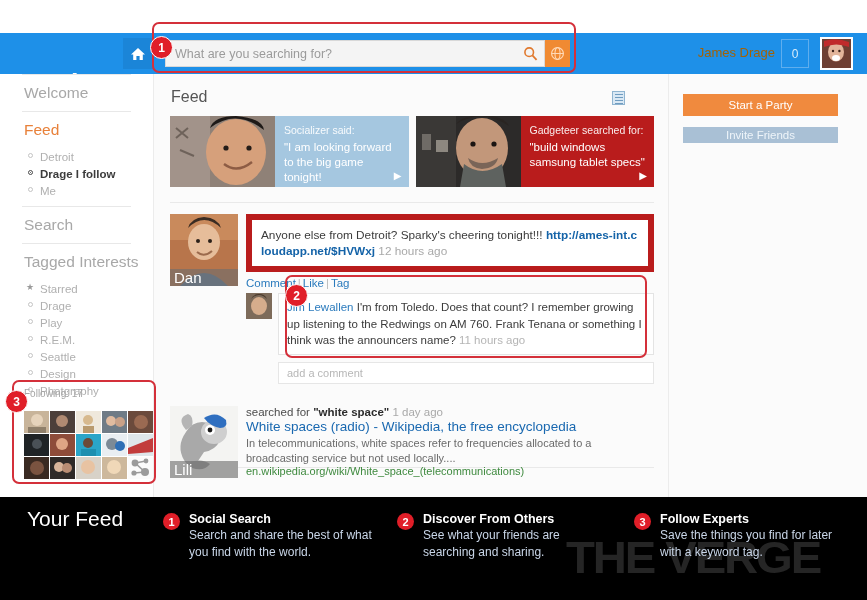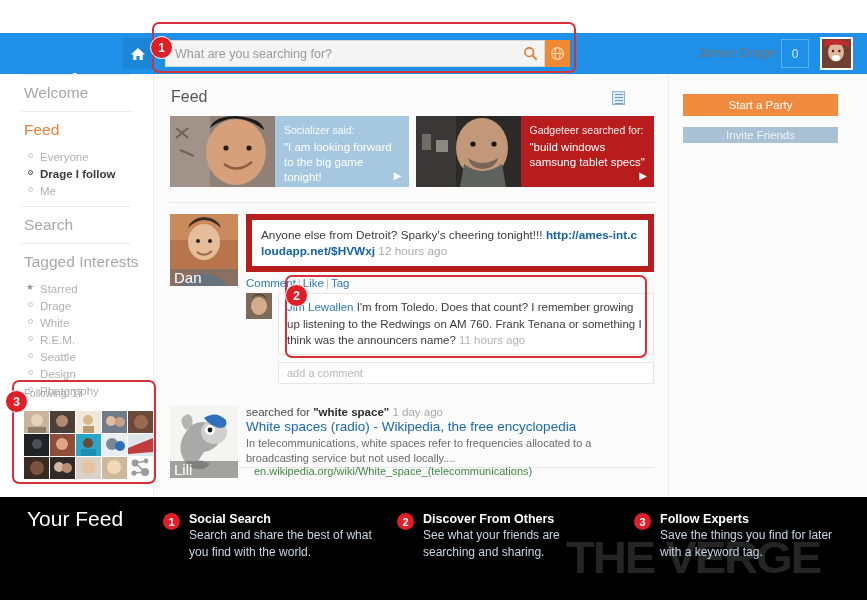--- a/index.html
+++ b/index.html
@@ -20,21 +20,21 @@
   .logo .swoosh{position:absolute;left:20px;top:22px;width:44px;height:11px;border-bottom:3px solid #fff;border-radius:0 0 40px 40px;}
   .home-btn{position:absolute;left:123px;top:38px;width:30px;height:31px;background:#1b85d8;display:flex;align-items:center;justify-content:center;cursor:pointer;}
   .home-btn svg{width:16px;height:16px;}
 
   .search-wrap{position:absolute;left:165px;top:40px;width:380px;height:27px;background:#f4f4f4;border:1px solid #d8d8d8;box-sizing:border-box;display:flex;align-items:center;}
   .search-input{flex:1;border:0;background:transparent;outline:none;font-size:12.5px;color:#8c8c8c;padding-left:9px;font-family:"Liberation Sans", sans-serif;}
   .search-input::placeholder{color:#9b9b9b;}
   .search-icon{width:28px;height:25px;display:flex;align-items:center;justify-content:center;cursor:pointer;}
   .globe-btn{position:absolute;left:545px;top:40px;width:25px;height:27px;background:#f08a32;box-sizing:border-box;display:flex;align-items:center;justify-content:center;cursor:pointer;}
 
-  .user-name{position:absolute;right:92px;top:45px;color:#737373;font-size:13px;}
+  .user-name{position:absolute;right:92px;top:45px;color:#a16207;font-size:13px;}
   .count-box{position:absolute;right:58px;top:39px;width:28px;height:29px;border:1px solid #5faeee;box-sizing:border-box;color:#d8ecfb;font-size:12px;display:flex;align-items:center;justify-content:center;cursor:pointer;}
   .avatar-top{position:absolute;right:14px;top:37px;width:33px;height:33px;border:2px solid #fff;box-sizing:border-box;overflow:hidden;background:#8a5a4a;}
 
   
   .sidebar{position:absolute;left:0;top:74px;width:153px;height:423px;background:#fff;}
   .sb-rule{height:1px;background:#e8e8e8;margin:0 22px;}
   .sb-head{font-size:15.5px;color:#a8a8a8;padding:9px 0 9px 24px;font-weight:normal;}
   .sb-head.active{color:#e8813a;}
   .sb-item{font-size:11.5px;color:#b0b0b0;padding:2.5px 0 2.5px 40px;position:relative;cursor:pointer;}
   .sb-item .bullet{position:absolute;left:28px;top:5px;width:5px;height:5px;border:1px solid #c4c4c4;border-radius:50%;box-sizing:border-box;}
@@ -83,21 +83,21 @@
   .cname{color:#2b7bbd;}
   .ctime{color:#b5b5b5;}
   .add-comment{margin-top:7px;margin-left:32px;height:22px;background:#fff;border:1px solid #e6e6e6;color:#b7b7b7;font-size:11px;padding:4px 0 0 8px;box-sizing:border-box;cursor:text;}
 
   .sep2{position:absolute;left:16px;top:393px;width:484px;height:1px;background:#e9e9e9;}
 
   .result-title{color:#1968b0;font-size:13.5px;line-height:18px;}
   .result-kicker{font-size:11.5px;color:#4c4c4c;}
   .result-kicker b{color:#2c2c2c;}
   .result-desc{font-size:11px;color:#6b6b6b;line-height:14.5px;}
-  .result-url{font-size:11px;color:#3f8a3f;margin-left:8px;}
+  .result-url{font-size:11px;color:#3f8a3f;}
 
   
   .right{position:absolute;left:669px;top:74px;width:198px;height:423px;background:#fbfbfb;}
   .btn-party{position:absolute;left:14px;top:20px;width:155px;height:22px;background:#f08a3e;color:#fff;font-size:11.5px;display:flex;align-items:center;justify-content:center;cursor:pointer;}
   .btn-invite{position:absolute;left:14px;top:53px;width:155px;height:16px;background:#a9c0d5;color:#eef4f9;font-size:11.5px;display:flex;align-items:center;justify-content:center;cursor:pointer;}
 
   
   .anno{position:absolute;border:2.5px solid #d4303a;border-radius:7px;box-sizing:border-box;pointer-events:none;}
   .badge{position:absolute;width:21px;height:21px;border-radius:50%;background:#e01e28;color:#fff;font-size:12px;font-weight:bold;display:flex;align-items:center;justify-content:center;border:1.5px solid #fff;}
 
@@ -162,21 +162,21 @@
   </div>
 
   <div class="sidebar">
     <div class="sb-rule"></div>
     <div class="sb-head">Welcome</div>
     <div class="sb-rule"></div>
 
     <div class="sb-head active">Feed</div>
     <div class="sb-item">
       <span class="bullet"></span>
-      <span>Everyone</span>
+      <span>Detroit</span>
     </div>
     <div class="sb-item sel">
       <span class="bullet"></span>
       <span>Drage I follow</span>
     </div>
     <div class="sb-item">
       <span class="bullet"></span>
       <span>Me</span>
     </div>
 
@@ -188,21 +188,21 @@
     <div class="sb-item">
       <span class="star">★</span>
       <span>Starred</span>
     </div>
     <div class="sb-item">
       <span class="bullet"></span>
       <span>Drage</span>
     </div>
     <div class="sb-item">
       <span class="bullet"></span>
-      <span>White</span>
+      <span>Play</span>
     </div>
     <div class="sb-item">
       <span class="bullet"></span>
       <span>R.E.M.</span>
     </div>
     <div class="sb-item">
       <span class="bullet"></span>
       <span>Seattle</span>
     </div>
     <div class="sb-item">

